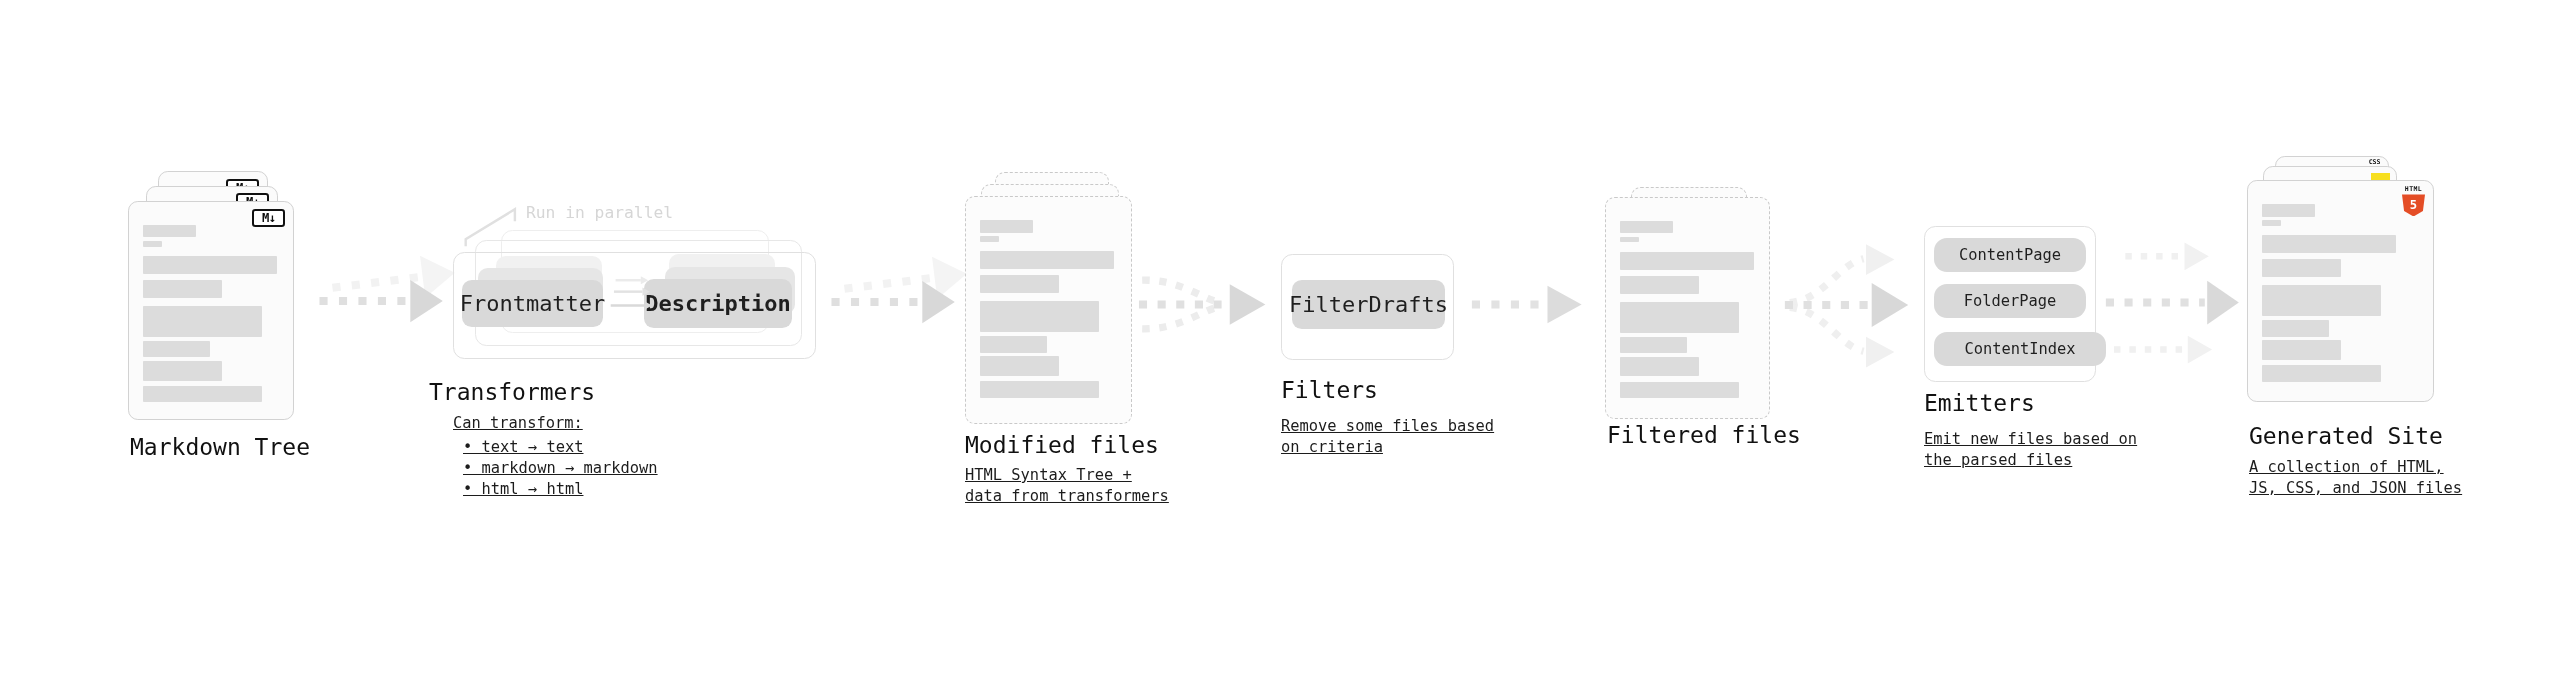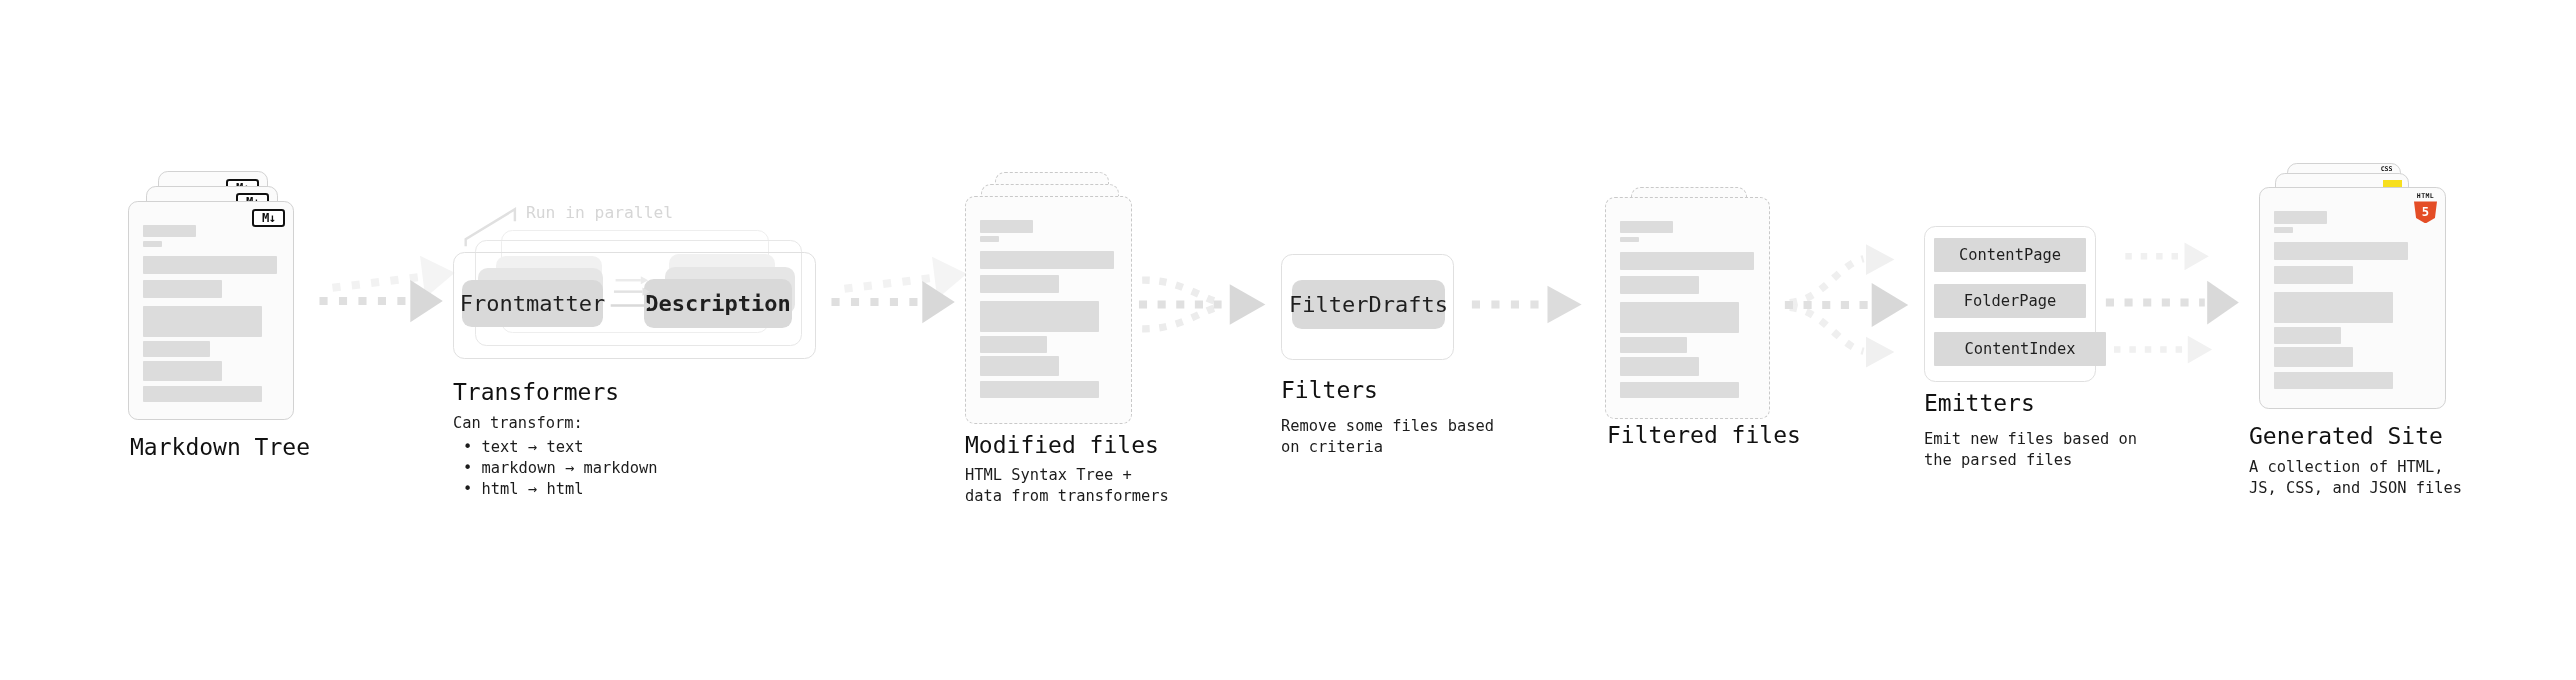--- a/index.html
+++ b/index.html
@@ -38,25 +38,25 @@
   .obox.g2{border-color:#eeeeee;}
 
   
   .pill{
     position:absolute;background:#d9d9d9;border-radius:9.8px;
     display:flex;align-items:center;justify-content:center;
     font-size:22px;color:#1f1f1f;box-sizing:border-box;
   }
   .pill.g1{background:#e6e6e6;}
   .pill.g2{background:#f1f1f1;}
-  .pill.small{font-size:15.4px;border-radius:1px;}
+  .pill.small{font-size:15.4px;border-radius:13px;}
 
   
   .h1{position:absolute;font-size:23px;font-weight:normal;color:#111;white-space:nowrap;}
-  .sub{position:absolute;font-size:15.4px;line-height:21px;color:#1c1c1c;white-space:pre-line;}
+  .sub{position:absolute;font-size:15.4px;line-height:21px;color:#1c1c1c;white-space:pre-line;text-decoration:underline;}
   .note{position:absolute;font-size:16.3px;color:#d6d6d6;white-space:nowrap;}
 
   svg{position:absolute;overflow:visible;}
 </style>
 </head>
 <body>
 
 <div class="abs" style="left:128px;top:171px;width:195px;height:252px;">
   <div class="page" style="left:30px;top:0;width:110px;height:73px;">
     <div class="md-badge">M↓</div>
@@ -106,21 +106,21 @@
     <polygon points="46,19 46,29 55,24" fill="#e2e2e2"></polygon>
   <line x1="7" y1="41" x2="49" y2="41" stroke="#d9d9d9" stroke-width="3"></line>
     <polygon points="49,36 49,46 58,41" fill="#d9d9d9"></polygon>
 </svg>
 
 <svg style="left:459px;top:202px;" width="65" height="50" viewBox="0 0 80 62">
   <polyline points="8,55 8,46 69,9 69,24" fill="none" stroke="#e0e0e0" stroke-width="3"></polyline>
 </svg>
 <div class="note" style="left:526px;top:203px;">Run in parallel</div>
 
-<div class="h1" style="left:453px;top:379px;text-align:center;">Transformers</div>
+<div class="h1" style="left:429px;top:379px;text-align:center;">Transformers</div>
 <div class="sub" style="left:453px;top:413px;">Can transform:</div>
 <div class="sub" style="left:463px;top:437px;">• text → text</div>
 <div class="sub" style="left:463px;top:458px;">• markdown → markdown</div>
 <div class="sub" style="left:463px;top:479px;">• html → html</div>
 
 <svg style="left:825px;top:268px;" width="146" height="73" viewBox="0 0 180 90">
   <g transform="translate(16,-16) rotate(-7 5 42)">
     <line x1="8" y1="42" x2="118" y2="42" stroke="#f2f2f2" stroke-width="10" stroke-dasharray="10 14"></line>
     <polygon points="120,16 120,68 160,42" fill="#f4f4f4"></polygon>
   </g>
@@ -198,21 +198,21 @@
 
 <svg style="left:2101px;top:236px;" width="150" height="138" viewBox="0 0 185 170">
   <line x1="30" y1="25" x2="100" y2="25" stroke="#f0f0f0" stroke-width="8" stroke-dasharray="8 11"></line>
   <polygon points="103,8 103,42 133,25" fill="#f1f1f1"></polygon>
   <line x1="6" y1="82" x2="128" y2="82" stroke="#e0e0e0" stroke-width="10" stroke-dasharray="10 13"></line>
   <polygon points="131,55 131,109 170,82" fill="#d9d9d9"></polygon>
   <line x1="16" y1="140" x2="104" y2="140" stroke="#f0f0f0" stroke-width="8" stroke-dasharray="8 11"></line>
   <polygon points="107,123 107,157 137,140" fill="#f1f1f1"></polygon>
 </svg>
 
-<div class="abs" style="left:2247px;top:163px;width:195px;height:252px;margin-left:12px;">
+<div class="abs" style="left:2247px;top:156px;width:195px;height:252px;">
   <div class="page" style="left:28.4px;top:0;width:114px;height:57px;">
     <div class="abs" style="top:2.4px;right:4.1px;width:19.5px;text-align:center;">
       <div style="font-size:6.5px;font-weight:bold;color:#111;line-height:6.5px;">CSS</div>
       <div style="height:2.4px;background:#2965f1;margin-top:0.8px;border-radius:0.8px;"></div>
     </div>
   </div>
   <div class="page" style="left:16.3px;top:9.8px;width:134px;height:57px;">
     <div class="abs" style="top:6.5px;right:6.5px;width:18.7px;height:9px;background:#f7df1e;"></div>
   </div>
   <div class="page" style="left:0;top:24.4px;width:187px;height:222px;">

